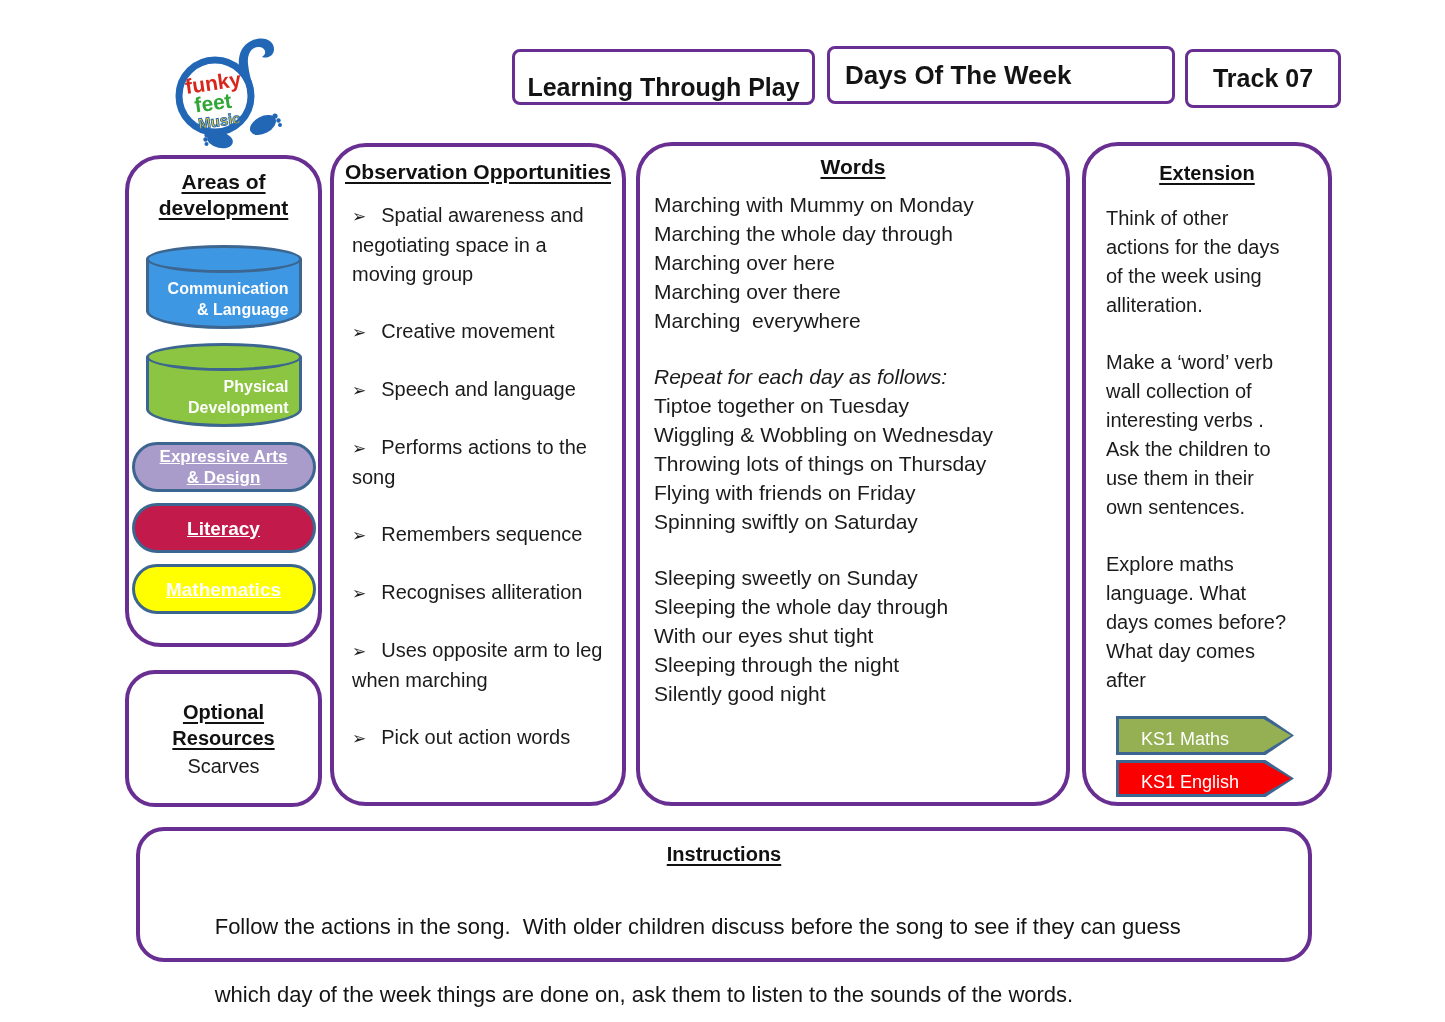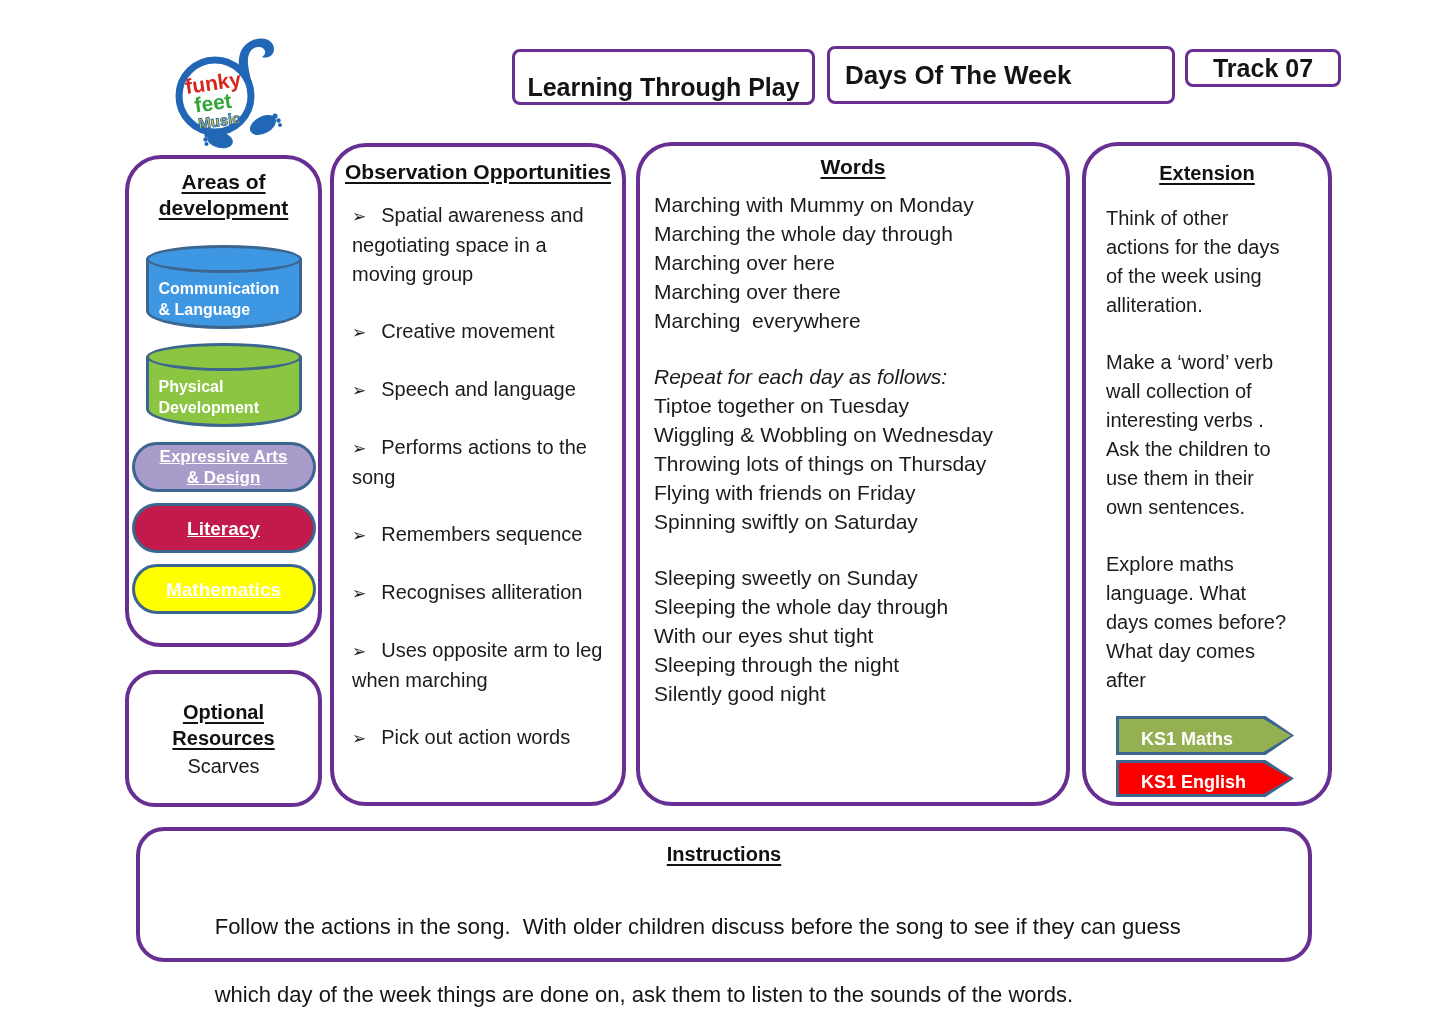--- a/index.html
+++ b/index.html
@@ -8,21 +8,21 @@
     font-family:"Liberation Sans","DejaVu Sans",sans-serif; color:#1b1b1b; overflow:hidden;
   }
   
   .hbox {
     position:absolute; box-sizing:border-box; background:#fff;
     border:3px solid var(--accent); border-radius:8px;
     display:flex; align-items:center; font-weight:bold; font-size:25px; color:#141414;
   }
   .hbox1 { left:512px; top:49px; width:303px; height:56px; justify-content:center; border-radius:8px;align-items:flex-end; }
   .hbox2 { left:827px; top:46px; width:348px; height:58px; padding-left:15px; font-size:26px; }
-  .hbox3 { left:1185px; top:49px; width:156px; height:38px; justify-content:center; }
+  .hbox3 { left:1185px; top:49px; width:156px; height:59px; justify-content:center; }
   
   .panel {
     position:absolute; box-sizing:border-box; background:#fff;
     border:4px solid var(--accent); border-radius:36px;
   }
   .panel h2 {
     margin:0; font-size:20px; line-height:26px; font-weight:bold; color:#111;
     text-align:center; text-decoration:underline; text-decoration-thickness:2px; text-underline-offset:3px;
   }
   .areas        { left:125px; top:155px;  width:197px;  height:492px; }
@@ -35,21 +35,21 @@
   
   .areas h2 { margin-top:10px; font-size:21px; }
   .cylinder { position:relative; width:156px; height:84px; margin:0 auto; }
   .cyl1 { margin-top:24px; }
   .cyl2 { margin-top:14px; }
   .cyl-top  { position:absolute; left:0; right:0; top:0; height:28px; box-sizing:border-box;
               background:var(--fill); border:3px solid var(--slate); border-radius:50%; z-index:1; }
   .cyl-body { position:absolute; left:0; right:0; top:14px; bottom:0; box-sizing:border-box;
               background:var(--fill); border:3px solid var(--slate); border-top:none;
               border-radius:0 0 50% 50% / 0 0 18px 18px; }
-  .cyl-label { position:absolute; left:13px; right:13px; top:33px; z-index:2; text-align:left;
+  .cyl-label { position:absolute; left:13px; right:13px; top:33px; z-index:2; text-align:right;
                color:#fff; font-weight:bold; font-size:16px; line-height:21px; }
   .pill { width:184px; height:50px; box-sizing:border-box; margin:0 auto 11px;
           background:var(--fill); border:3px solid var(--slate); border-radius:27px;
           display:flex; align-items:center; justify-content:center; }
   .pill-first { margin-top:15px; }
   .pill span { display:block; width:130px; text-align:center; color:#fff; font-weight:bold;
                font-size:17px; line-height:21px;text-decoration:underline; }
   .pill-single span { width:160px; font-size:19px; }
   
   .optional h2 { width:120px; }
@@ -70,21 +70,21 @@
   .ext-body { margin:18px 0 0 20px; width:190px; font-size:20px; line-height:29px; }
   .ext-body p { margin:0 6px 28px 0; }
   .ribbon { position:absolute; left:30px; width:178px; height:39px; }
   .ribbon-maths   { top:570px; }
   .ribbon-english { top:614px; height:37px; }
   .ribbon-outer { position:absolute; inset:0; background:var(--slate);
                   clip-path:polygon(0 0, 84% 0, 100% 50%, 84% 100%, 0 100%); }
   .ribbon-inner { position:absolute; inset:3px; background:var(--fill);
                   clip-path:polygon(0 0, 84% 0, 100% 50%, 84% 100%, 0 100%); }
   .ribbon-label { position:absolute; left:25px; top:0; bottom:0; z-index:2;
-                  display:flex; align-items:center; color:#fff; font-weight:bold; font-size:18px;margin-top:8px; }
+                  display:flex; align-items:center; color:#fff; font-weight:normal; font-size:18px;margin-top:8px; }
   
   .instructions h2 { margin-top:10px; }
   .instr-text { margin:9px 0 0 38px; font-size:22px; line-height:34px; color:#141414; white-space:pre; }
   
   .logo { position:absolute; left:160px; top:32px; width:140px; height:122px; }
 </style>
 </head>
 <body>
 
 <div class="page" style="--accent: #682E92; --slate: #3C6590;">

